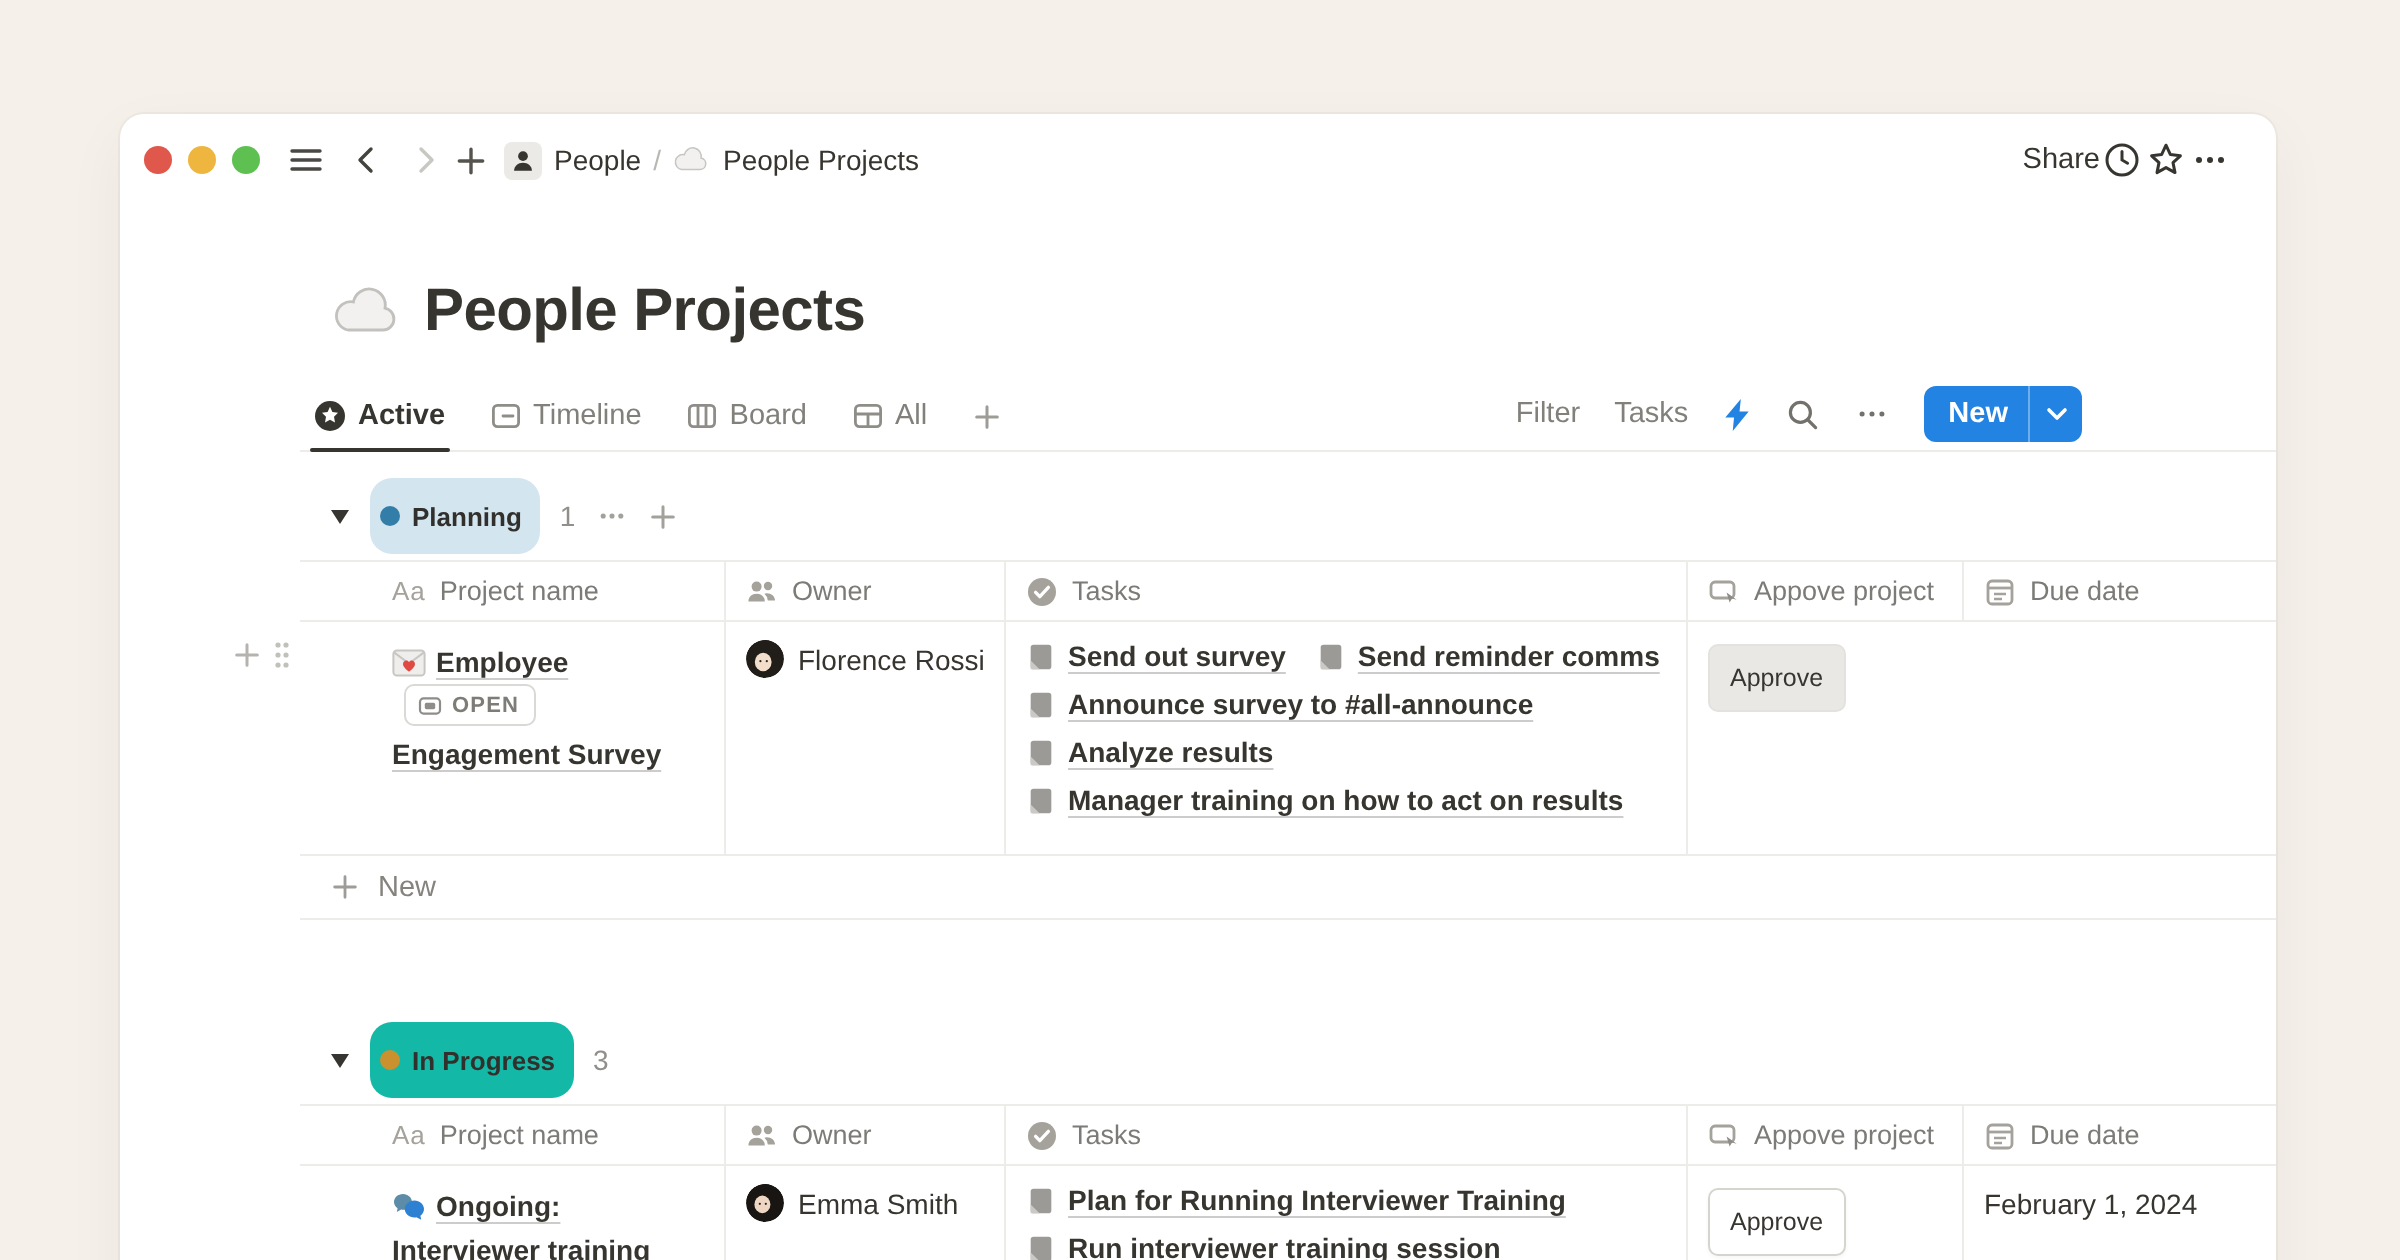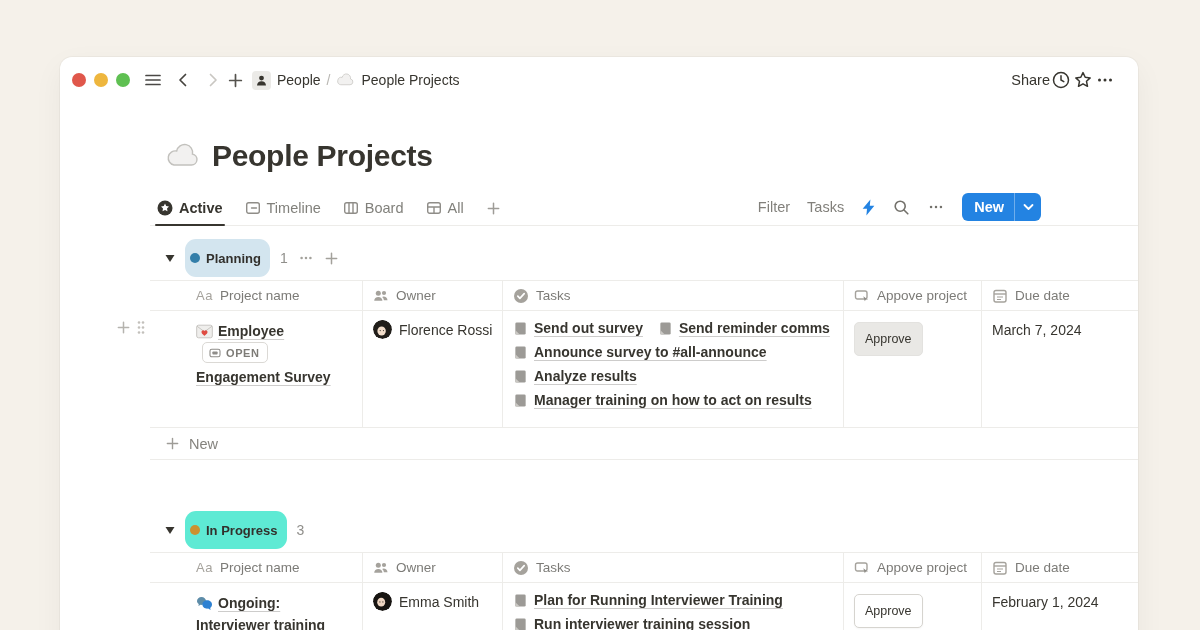--- a/index.html
+++ b/index.html
@@ -39,21 +39,21 @@
   .view-controls{margin-left:auto;display:flex;align-items:center;gap:17px;padding-right:97px;padding-bottom:4px;}
   .vc-label{font-size:14.5px;color:#82807B;}
   .new-btn{display:flex;align-items:center;background:var(--blue);border-radius:6px;height:28px;overflow:hidden;}
   .new-btn .nb-label{color:#fff;font-size:14.5px;font-weight:700;padding:0 10px 0 12px;}
   .new-btn .nb-sep{width:1px;height:28px;background:rgba(255,255,255,0.35);}
   .new-btn .nb-caret{display:flex;align-items:center;justify-content:center;width:26px;height:28px;}
   
   .table-area{margin-left:90px;width:988px;}
   .group-head{display:flex;align-items:center;gap:10px;padding-left:15px;height:28px;margin-top:18px;margin-bottom:8px;}
   .pill{display:inline-flex;align-items:center;gap:6px;height:38px;border-radius:11px;padding:0 9px 0 5px;font-size:13px;font-weight:600;color:#32302C;}
-  .pill-blue{background:#D3E5EF}.pill-yellow{background:#5eead4}
+  .pill-blue{background:#D3E5EF}.pill-yellow{background:#14b8a6}
   .pill .st-dot{width:10px;height:10px;border-radius:50%;}
   .pill-blue .st-dot{background:#337EA9}.pill-yellow .st-dot{background:#CB912F}
   .g-count{font-size:14px;color:var(--gray2);}
   .g-act{color:#A3A19B;display:flex;align-items:center;}
   .grid{display:grid;grid-template-columns:212px 140px 341px 138px 157px;}
   .thead{border-top:1px solid var(--line);border-bottom:1px solid var(--line);height:31px;}
   .th{display:flex;align-items:center;gap:7px;font-size:13.5px;color:var(--gray);padding-left:10px;}
   .th:first-child{padding-left:46px;}
   .th+.th,.td+.td{border-left:1px solid var(--line);}
   .aa{font-size:13px;color:var(--icon);letter-spacing:0.5px;}
@@ -415,23 +415,20 @@
                     <path d="M2.5 9.8l4.7 4.7H2.5z" fill="#CBC9C5"></path>
                   </svg>
                 </span>
               <span class="task-text">Manager training on how to act on results</span>
             </span>
           </div>
         </div>
         <div class="td">
           <span class="approve-btn approve-fill">Approve</span>
         </div>
-        <div class="td">
-          <div class="due-text">March 7, 2024</div>
-        </div>
       </div>
 
       <div class="tfoot">
         <svg width="15" height="15" viewBox="0 0 16 16" stroke="#9E9C97" stroke-width="1.5" stroke-linecap="round">
             <path d="M8 2.5v11M2.5 8h11"></path>
           </svg>
         <span>New</span>
       </div>
 
       <div class="group-gap"></div>

